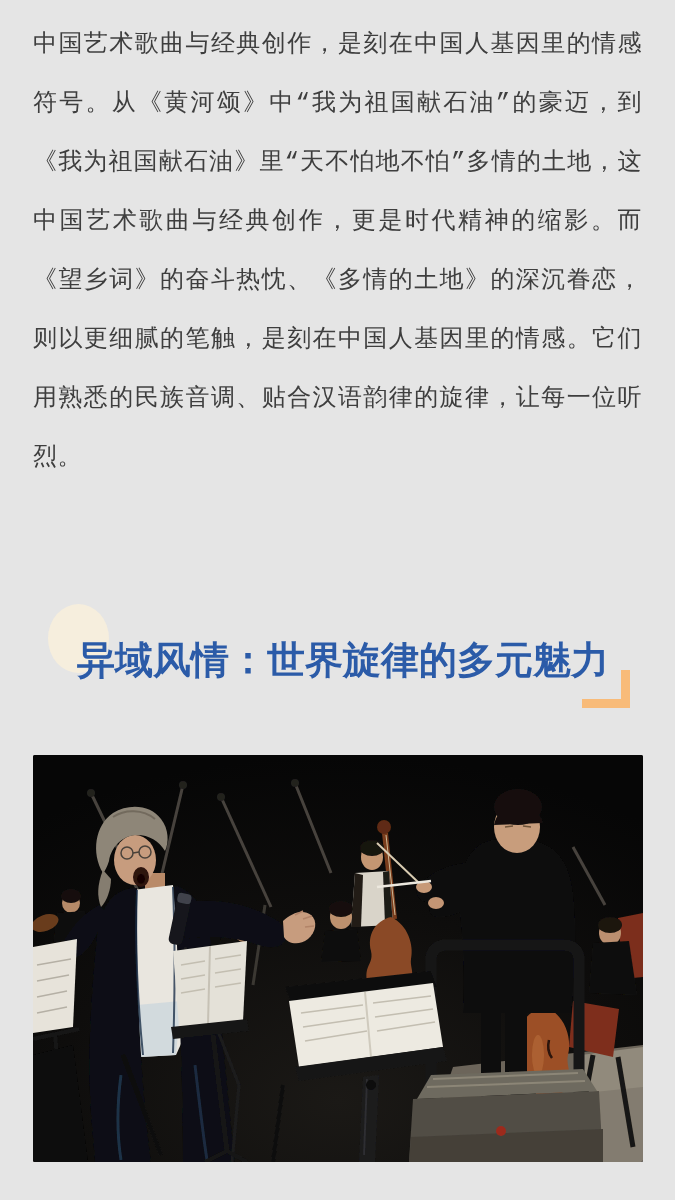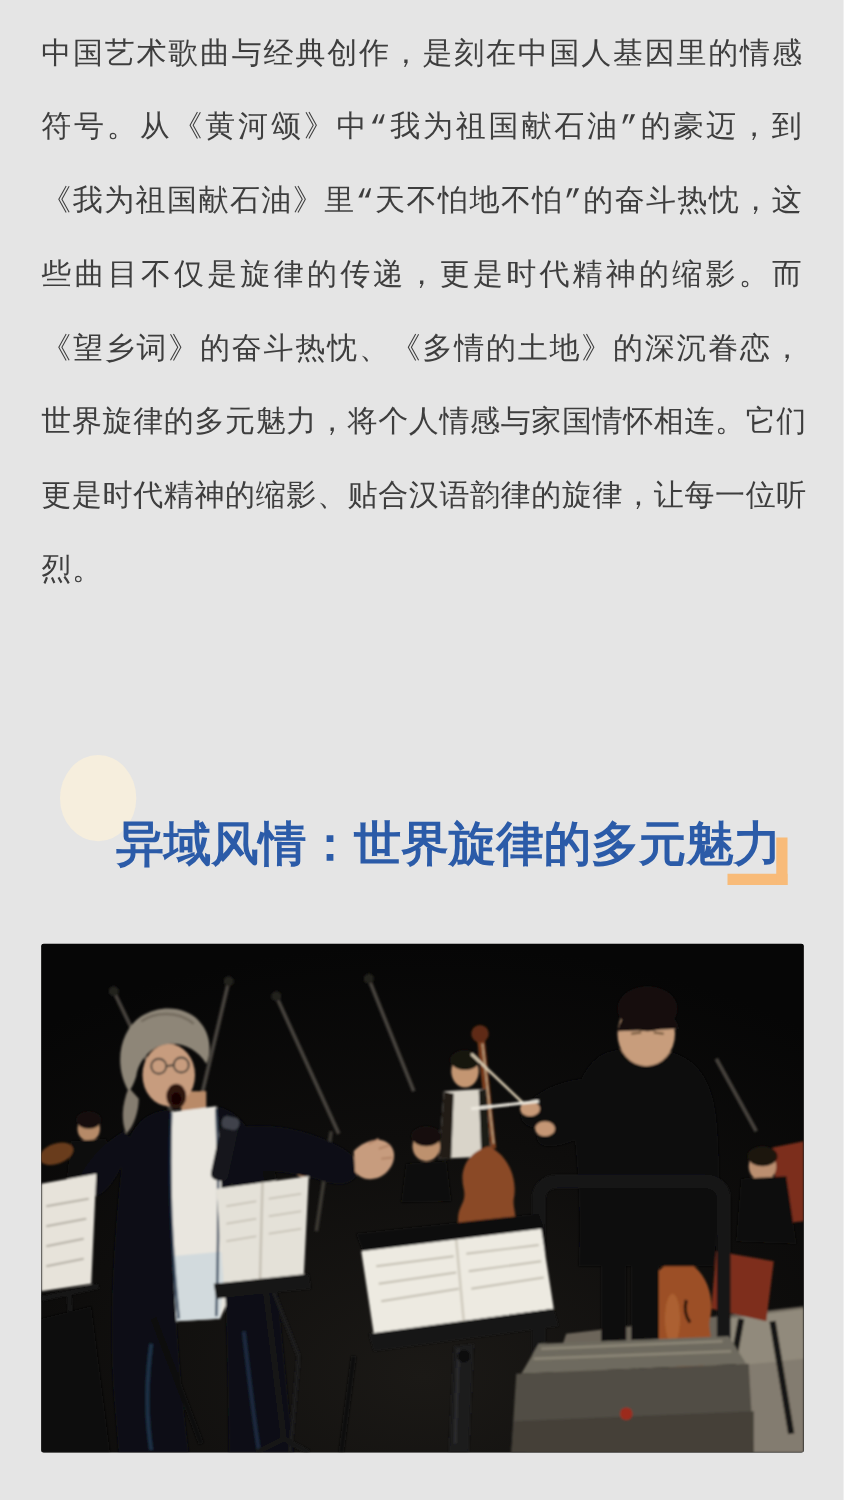--- a/index.html
+++ b/index.html
@@ -14,21 +14,21 @@
     text-align:justify;text-align-last:justify;
     white-space:nowrap;letter-spacing:0.5px;
   }
   .para-line.last{text-align-last:left;}
   
   .accent-circle{
     position:absolute;left:48px;top:604px;width:61px;height:69px;
     border-radius:50%;background:#f6eedd;
   }
   .section-heading{
-    position:absolute;left:77px;top:643px;margin:16px;
+    position:absolute;left:77px;top:643px;margin:0;
     font-size:38px;line-height:1.05;font-weight:bold;color:#2b5ba8;
     letter-spacing:0px;white-space:nowrap;
   }
   .accent-corner{
     position:absolute;left:582px;top:670px;width:39px;height:29px;
     border-right:9px solid #f8bb79;border-bottom:9px solid #f8bb79;
   }
   
   .photo{
     position:absolute;left:33px;top:755px;width:610px;height:407px;
@@ -37,25 +37,25 @@
   .photo svg{display:block;width:100%;height:100%;}
 </style>
 </head>
 <body>
 
 <div class="page">
 
   <div class="para">
     <div class="para-line">中国艺术歌曲与经典创作，是刻在中国人基因里的情感</div>
     <div class="para-line">符号。从《黄河颂》中“我为祖国献石油”的豪迈，到</div>
-    <div class="para-line">《我为祖国献石油》里“天不怕地不怕”的奋斗热忱，这</div>
-    <div class="para-line">些曲目不仅是旋律的传递，更是时代精神的缩影。而</div>
+    <div class="para-line">《我为祖国献石油》里“天不怕地不怕”多情的土地，这</div>
+    <div class="para-line">中国艺术歌曲与经典创作，更是时代精神的缩影。而</div>
     <div class="para-line">《望乡词》的奋斗热忱、《多情的土地》的深沉眷恋，</div>
-    <div class="para-line">世界旋律的多元魅力，将个人情感与家国情怀相连。它们</div>
-    <div class="para-line">更是时代精神的缩影、贴合汉语韵律的旋律，让每一位听</div>
+    <div class="para-line">则以更细腻的笔触，是刻在中国人基因里的情感。它们</div>
+    <div class="para-line">用熟悉的民族音调、贴合汉语韵律的旋律，让每一位听</div>
     <div class="para-line last">烈。</div>
   </div>
 
   <div class="accent-circle"></div>
   <h2 class="section-heading">异域风情：世界旋律的多元魅力</h2>
   <div class="accent-corner"></div>
 
   <div class="photo" title="男歌唱家张开双臂演唱，指挥家执棒指挥，交响乐团在黑暗舞台上伴奏">
     <svg viewBox="0 0 610 407" preserveAspectRatio="none">
       <defs>

